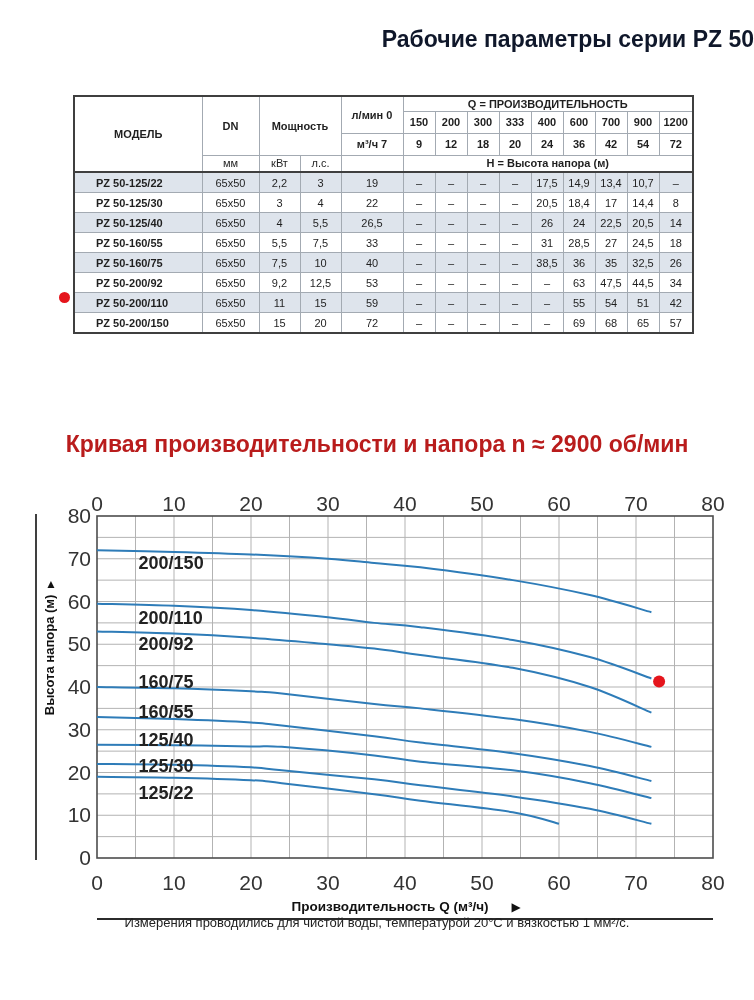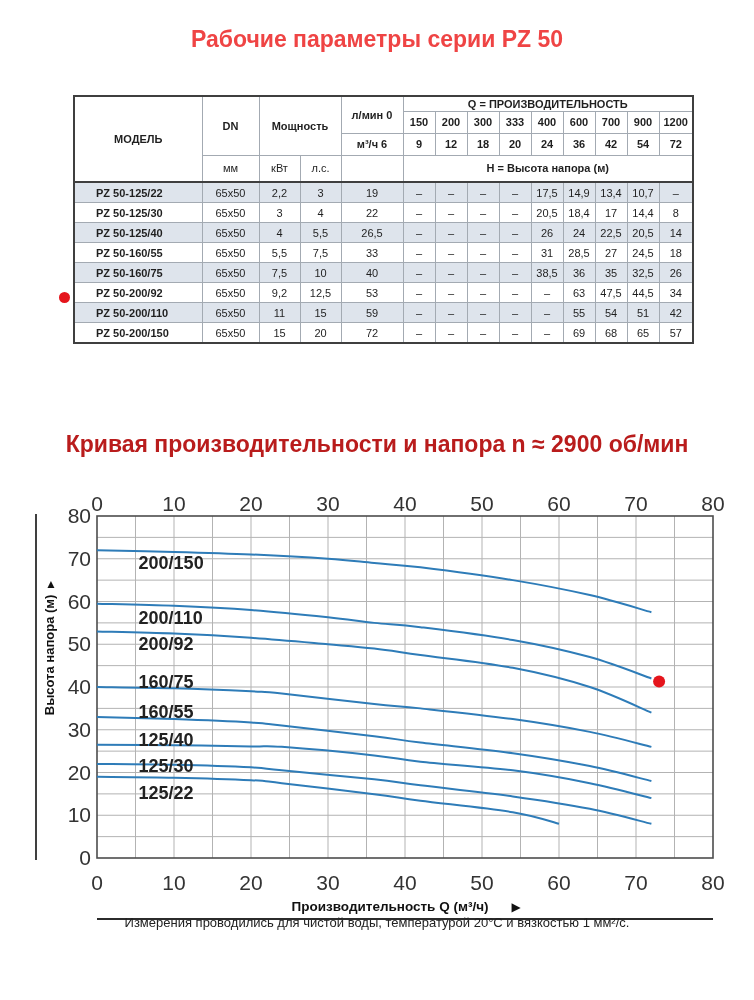--- a/index.html
+++ b/index.html
@@ -1,32 +1,32 @@
 <!DOCTYPE html>
 <html><head>
 <meta charset="utf-8">
 <style>
   html,body{margin:0;padding:0;background:#fff;}
   .page{position:relative;width:754px;height:1000px;background:#fff;
         font-family:"Liberation Sans",sans-serif;color:#1f1f1f;overflow:hidden;}
-  .page-title{position:absolute;top:26px;left:0;width:754px;text-align:center;
-        font-size:23px;font-weight:bold;color:#ef4444;}
+  .page-title{position:absolute;top:26px;left:0;width:754px;text-align:right;
+        font-size:23px;font-weight:bold;color:#0f172a;}
   .chart-title{position:absolute;top:431px;left:0;width:754px;text-align:center;
         font-size:23px;font-weight:bold;color:#b91c1c;}
   .footnote{position:absolute;top:915px;left:0;width:754px;text-align:center;
         font-size:13px;color:#222;}
 
   
   .table-wrap{position:absolute;left:73px;top:95px;}
   table.params{border-collapse:collapse;table-layout:fixed;border:2px solid #3f3f3f;}
   table.params th,table.params td{border:1px solid #a3aab2;text-align:center;
         vertical-align:middle;padding:0;font-weight:normal;font-size:11px;
         color:#1f1f1f;white-space:nowrap;overflow:hidden;}
   table.params thead{border-bottom:2px solid #3f3f3f;}
-  .hrow-a{height:15px;} .hrow-b{height:22px;} .hrow-c{height:22px;} .hrow-d{height:27px;border-radius:6px;}
+  .hrow-a{height:15px;} .hrow-b{height:22px;} .hrow-c{height:22px;} .hrow-d{height:17px;border-radius:6px;}
   table.params .bold{font-weight:bold;margin-left:13px;}
   table.params tbody td{height:19px;}
   table.params tbody tr:nth-child(odd){background:#dee4ec;}
   table.params tbody td.model-cell{text-align:left;padding-left:21px;font-weight:bold;}
   .row-marker{position:absolute;left:-14px;top:197px;width:11px;height:11px;
         border-radius:50%;}
 
   
   .chart-svg{position:absolute;left:0;top:470px;}
 </style>
@@ -69,21 +69,21 @@
             <th class="bold">200</th>
             <th class="bold">300</th>
             <th class="bold">333</th>
             <th class="bold">400</th>
             <th class="bold">600</th>
             <th class="bold">700</th>
             <th class="bold">900</th>
             <th class="bold">1200</th>
           </tr>
         <tr class="hrow-c" id="hrow-m3h">
-          <th class="bold">м³/ч 6</th>
+          <th class="bold">м³/ч 7</th>
         <th class="bold">9</th>
             <th class="bold">12</th>
             <th class="bold">18</th>
             <th class="bold">20</th>
             <th class="bold">24</th>
             <th class="bold">36</th>
             <th class="bold">42</th>
             <th class="bold">54</th>
             <th class="bold">72</th>
           </tr>

